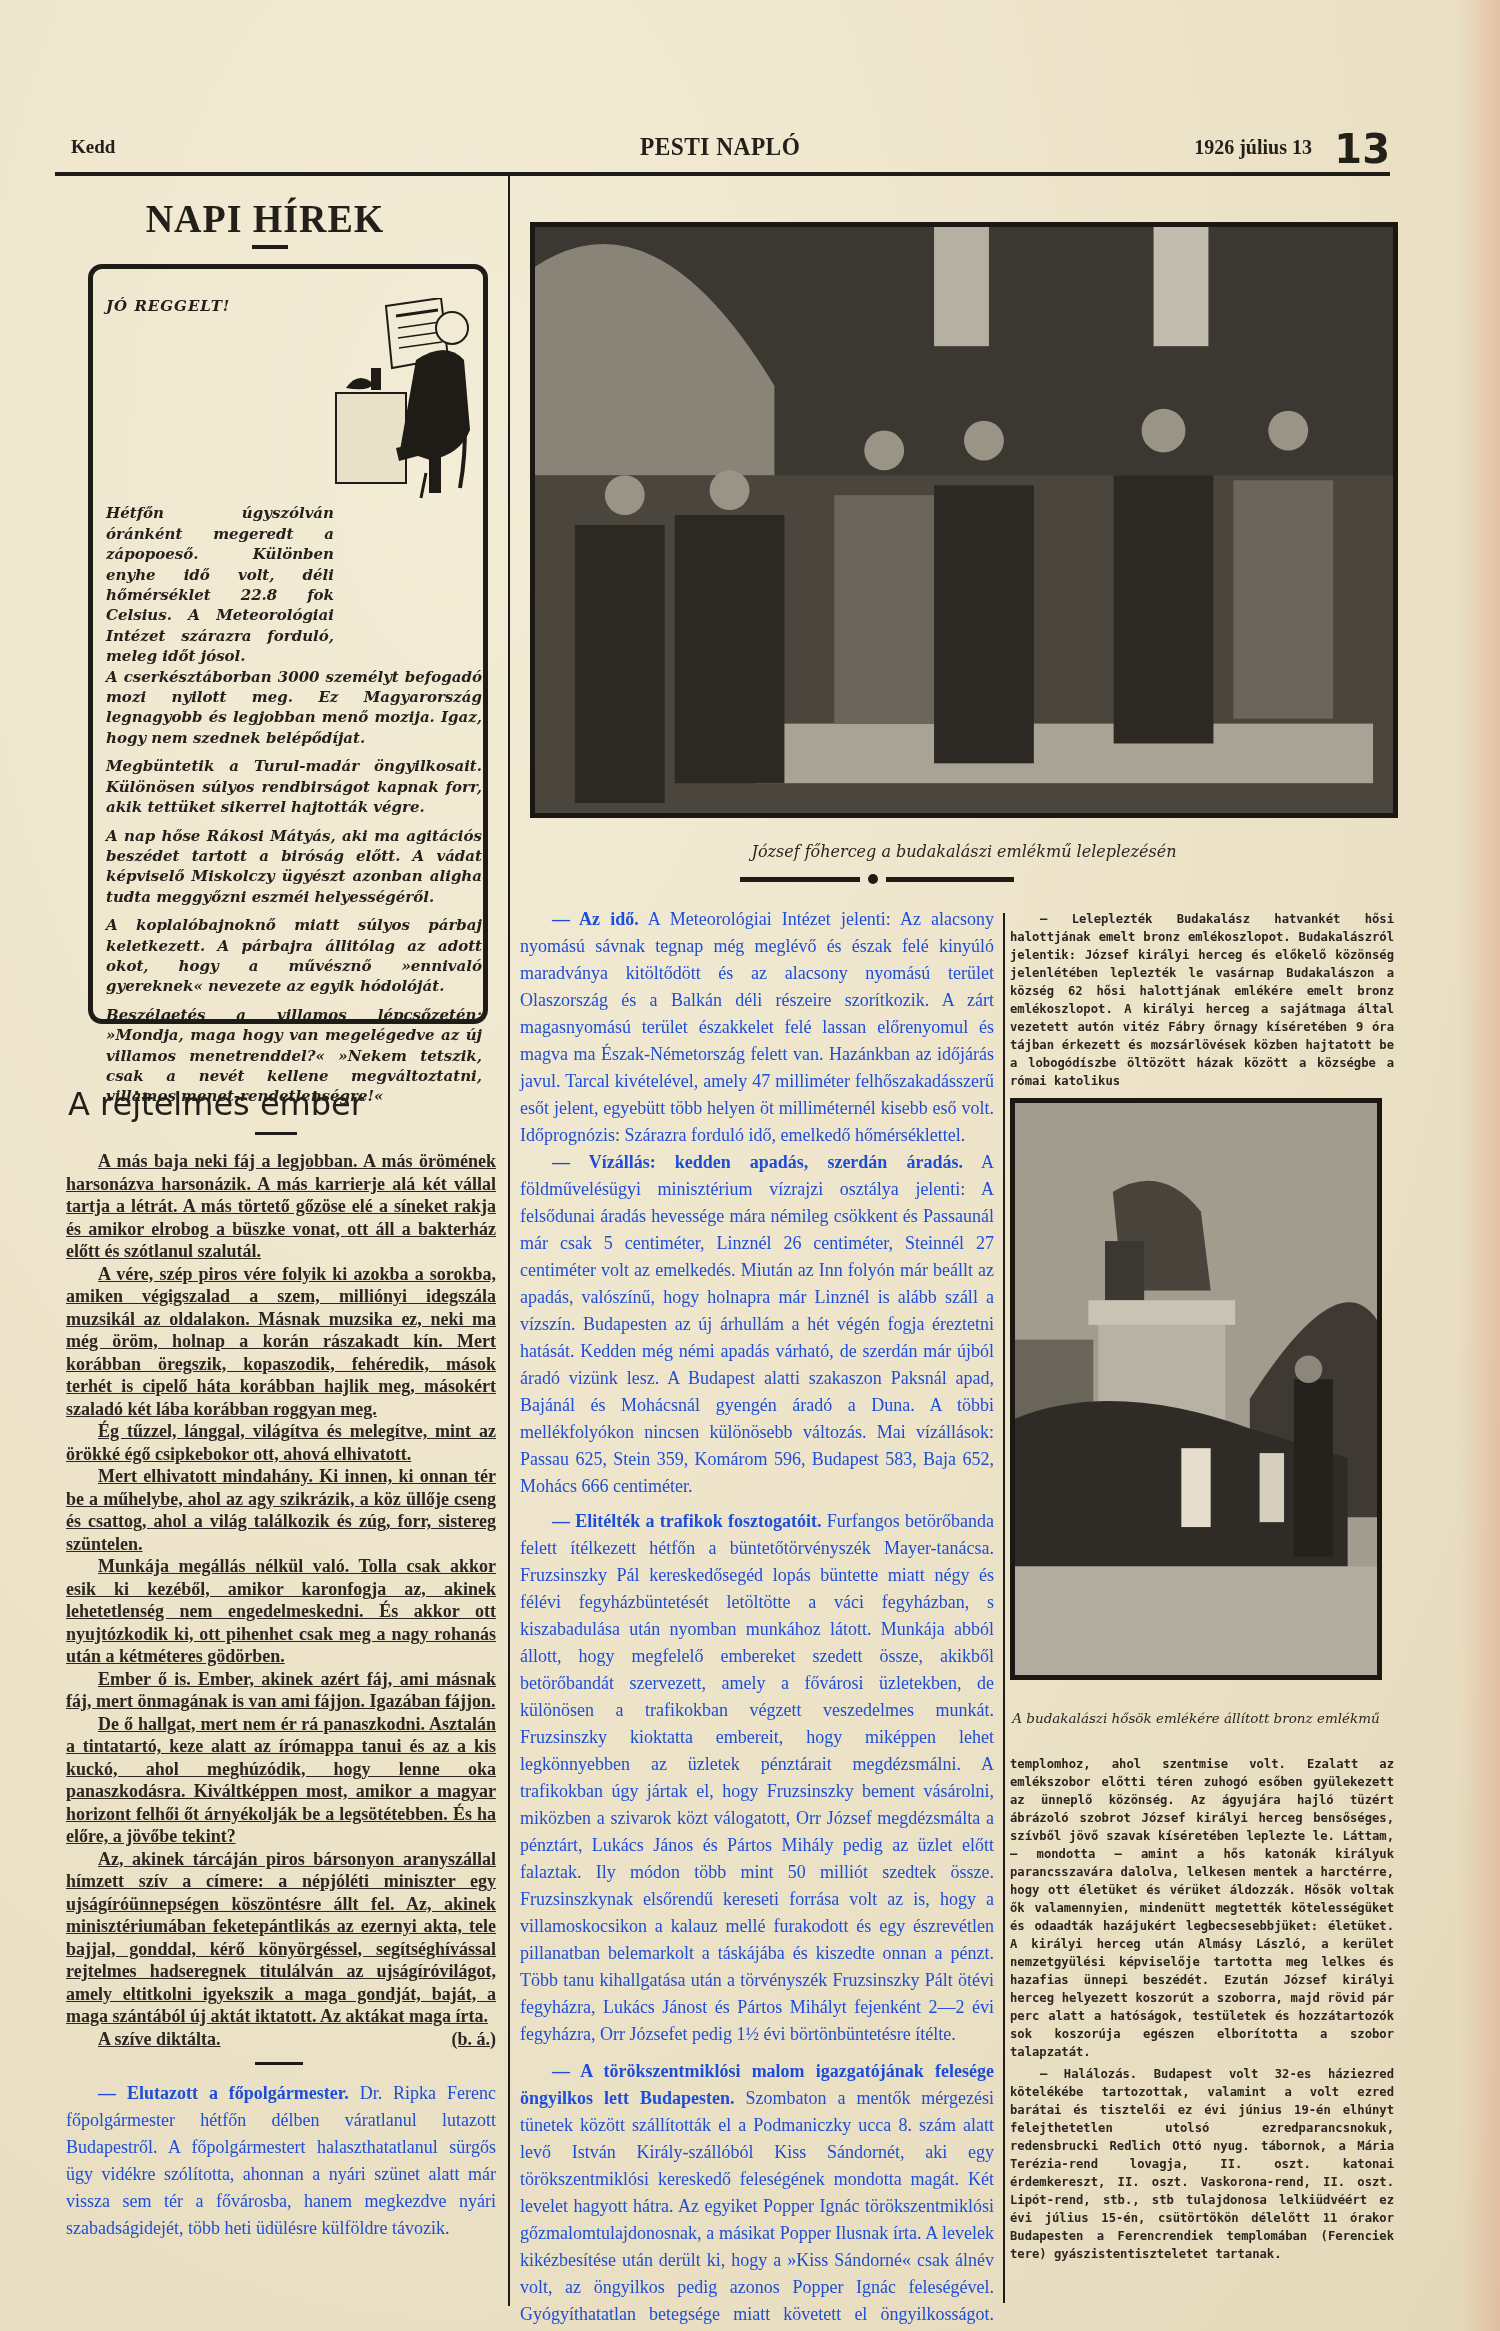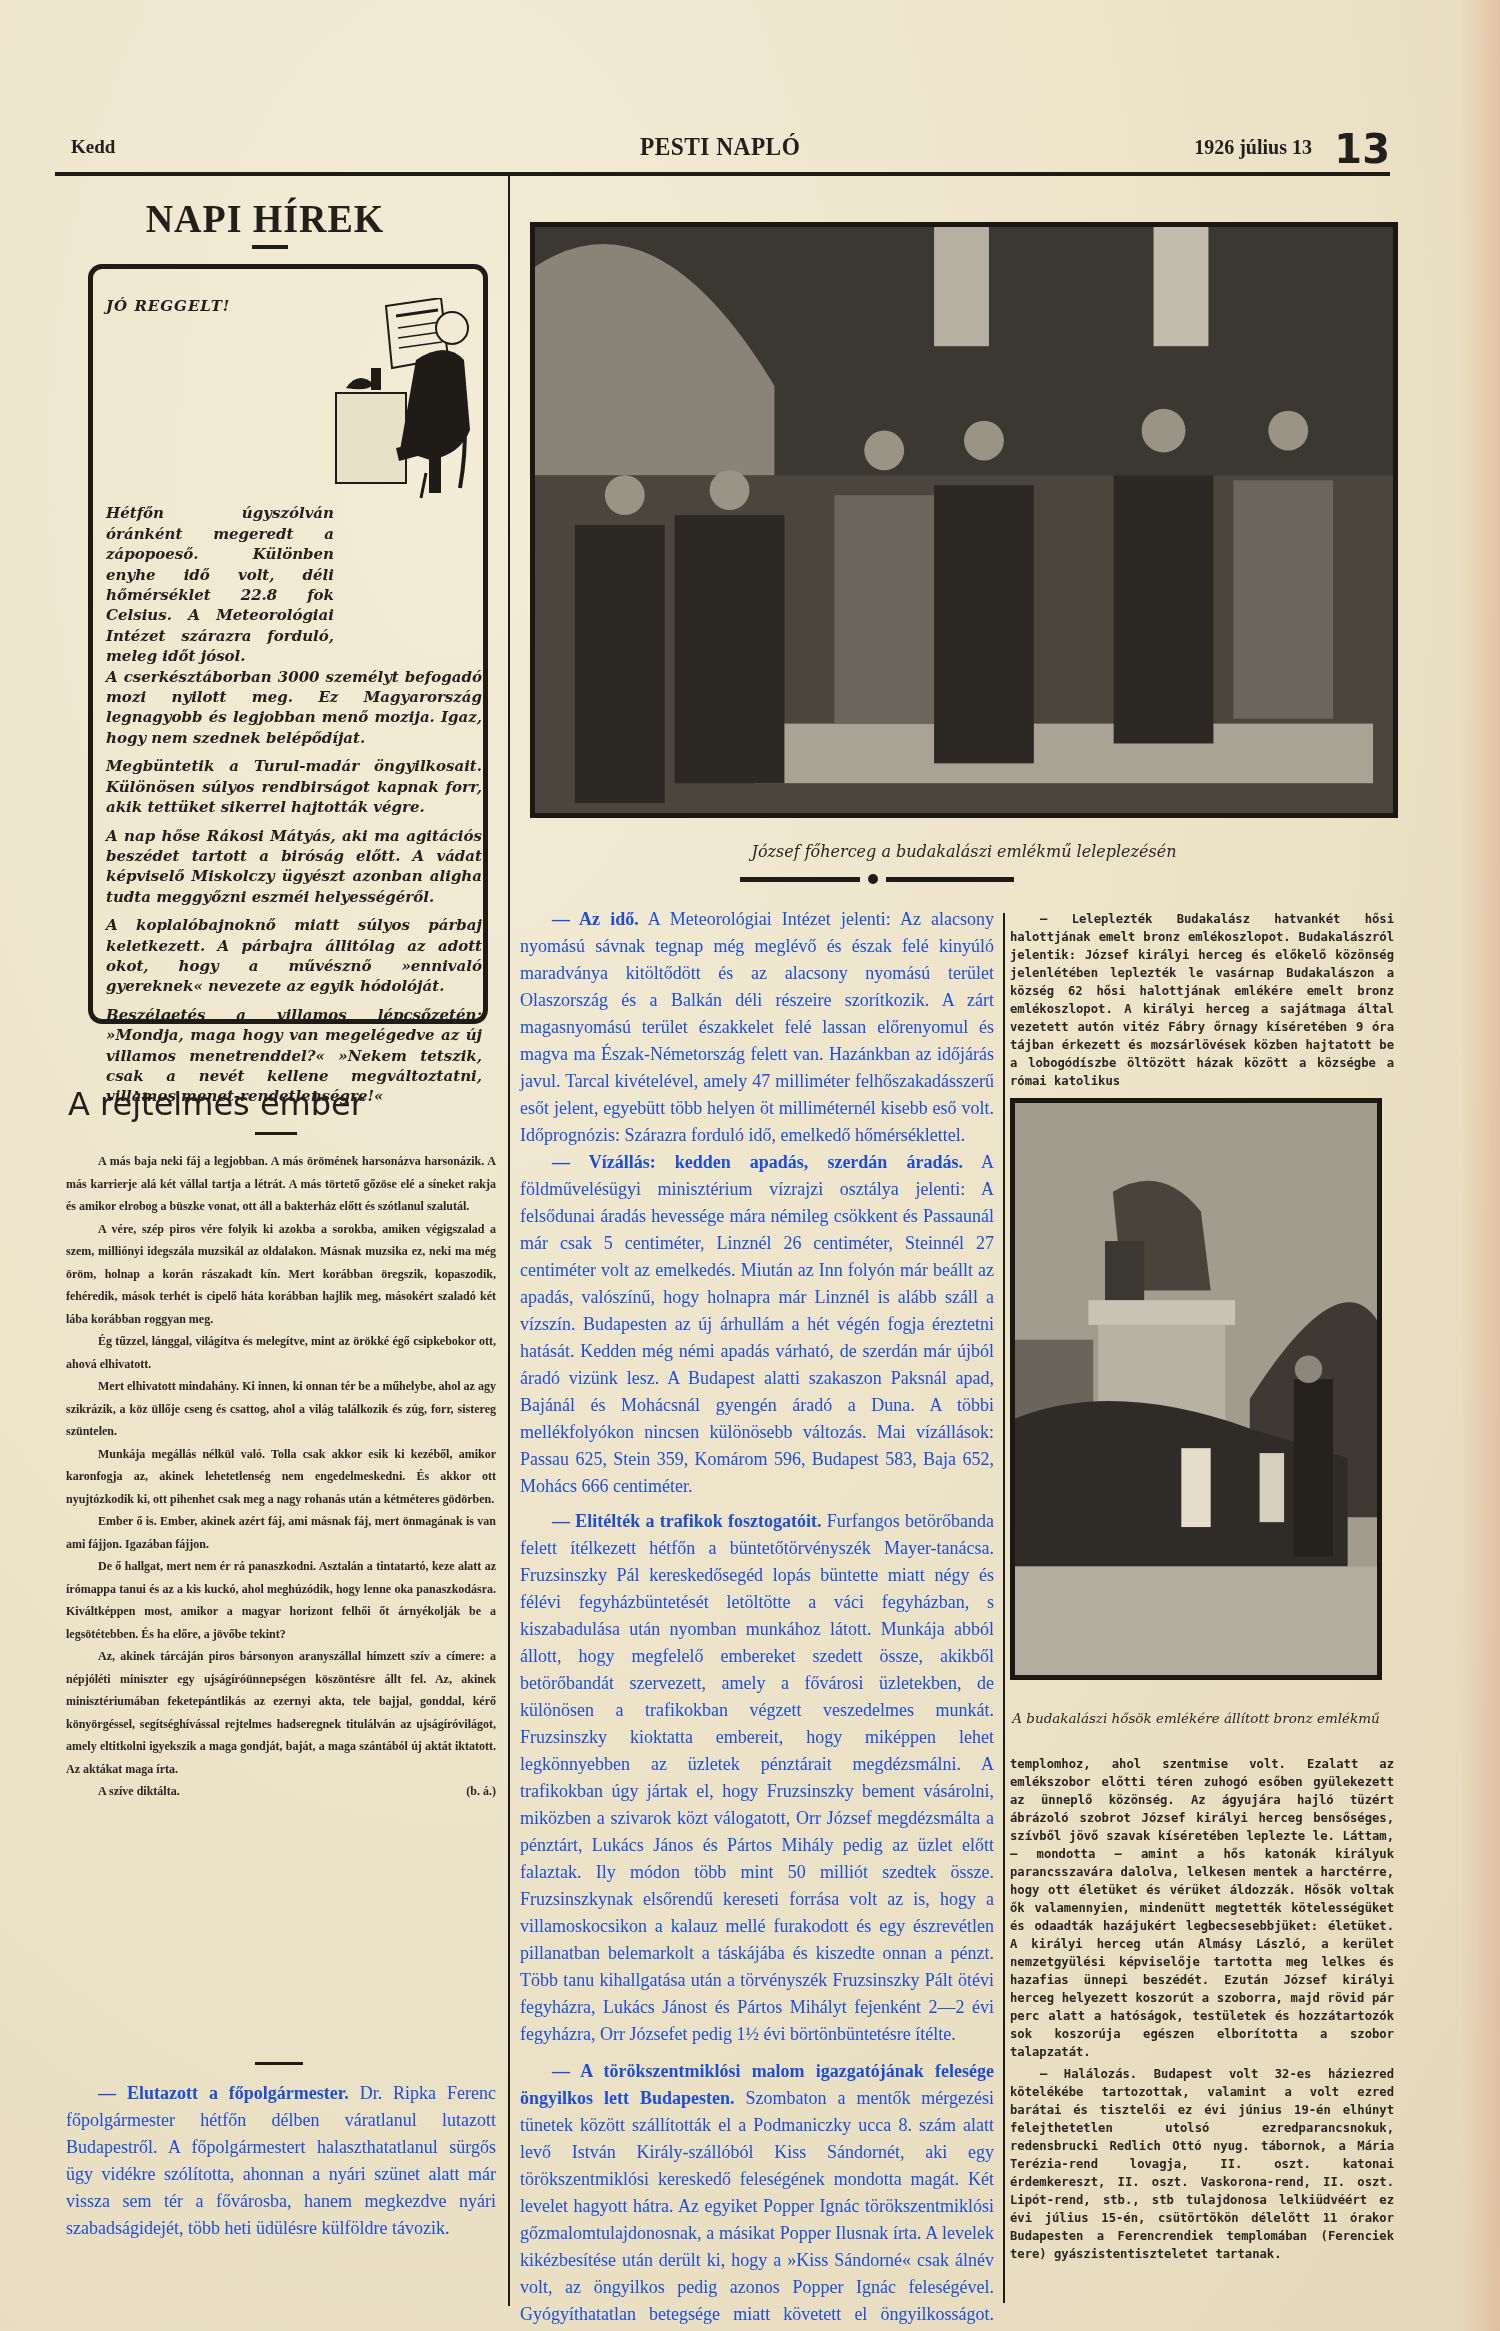--- a/index.html
+++ b/index.html
@@ -29,22 +29,22 @@
   .box-content { position:absolute; left:96px; top:296px; width:386px; font-family:"DejaVu Serif", serif;
     font-style:italic; font-weight:bold; font-size:15px; line-height:20.4px; }
   .box-content .greet { display:block; margin-left:10px; letter-spacing:1px; }
   .box-content .item { display:block; text-indent:0; padding-left:10px; margin-left:0; text-align:justify; }
   .weather { width:228px; float:left; text-align:justify; }
   .cartoon { float:right; width:150px; height:205px; margin-right:6px; margin-top:-18px; }
   .clear { clear:both; }
   .article-title { position:absolute; left:68px; top:1085px; width:420px; text-align:left;
     font:32px "DejaVu Sans", sans-serif; }
   .article-title-dash { position:absolute; left:255px; top:1132px; width:42px; height:3px; background:#1f1b16; }
-  .col-text { position:absolute; font-family:"Liberation Serif", serif; font-weight:bold; font-size:12px;
-    line-height:22.5px; text-align:justify; color:#2b2620; }
+  .col-text { position:absolute; font-family:"Liberation Serif", serif; font-weight:bold; font-size:18px;
+    line-height:22.5px; text-align:justify; color:#2b2620;text-decoration:underline; }
   .col-text p { margin:0; text-indent:32px; }
   .col-text .sig { display:flex; justify-content:space-between; text-indent:0; padding-left:32px; }
   .short-dash { position:absolute; width:48px; height:3px; background:#1f1b16; }
   .news { position:absolute; font-family:"Liberation Serif", serif; font-size:18px; line-height:27px;
     text-align:justify; color:#1d4ed8; }
   .news p { margin:0; text-indent:32px; }
   .news .hl { font-weight:bold; }
   
   .photo { position:absolute; border:5px solid #1b1814; box-sizing:border-box; overflow:hidden;
     background: #5d574d; }

